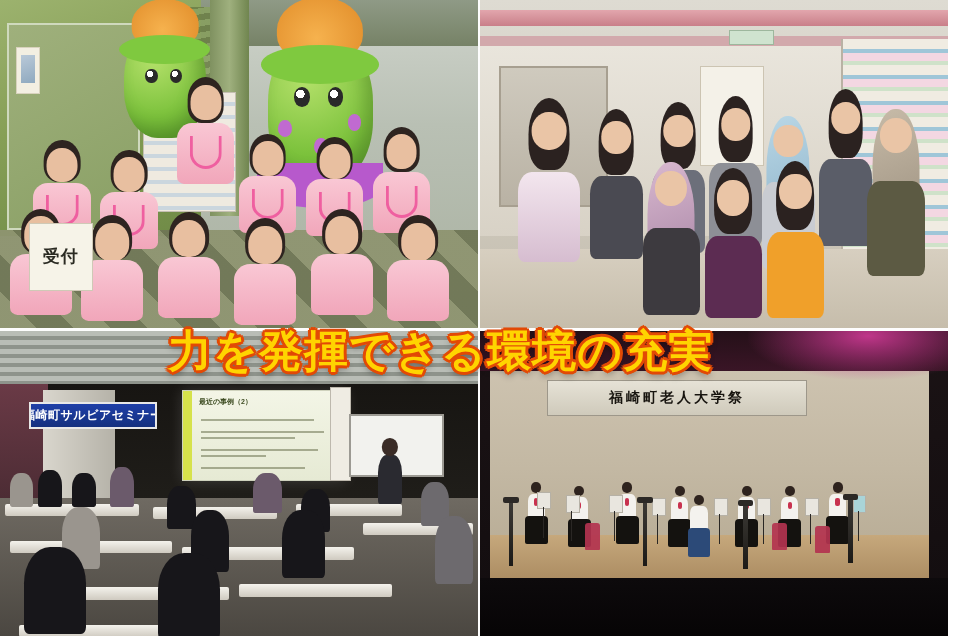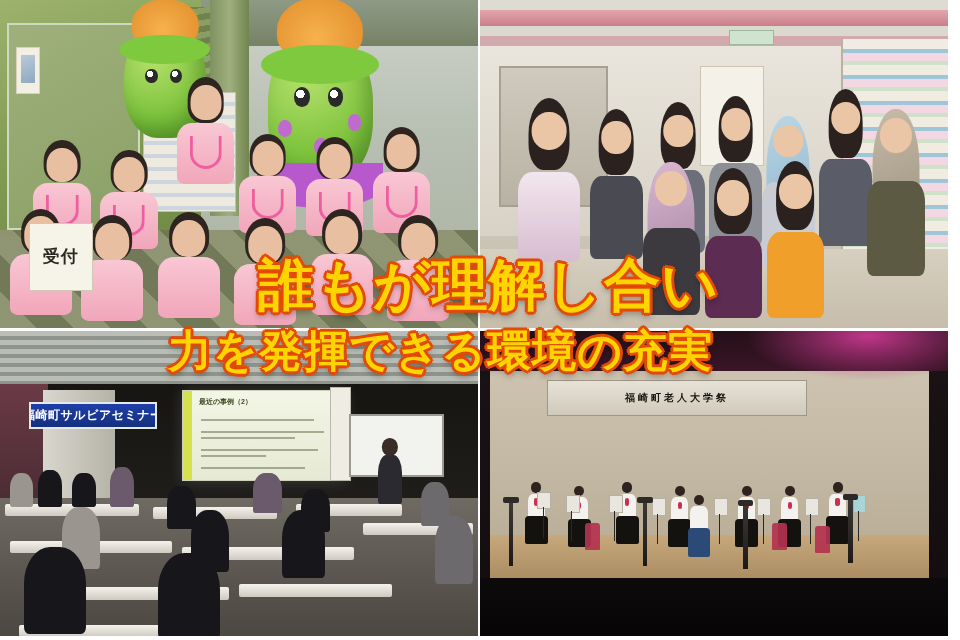--- a/index.html
+++ b/index.html
@@ -298,21 +298,21 @@
   }
   .p4 .backdrop{
     position:absolute; left:2%; top:6%; width:92%; height:70%;
     background:linear-gradient(180deg,#cfc5b2 0%,#c3b8a3 55%,#b7ab94 100%);
   }
   .p4 .stage-banner{
     position:absolute; left:14%; top:16%; width:54%; height:11%;
     background:linear-gradient(180deg,#e6e2d6,#cfcabb);
     border:1px solid #9d978a;
     display:flex; align-items:center; justify-content:center;
-    color:#17140f; font-weight:700; font-size:10px; letter-spacing:3px;
+    color:#17140f; font-weight:700; font-size:14px; letter-spacing:3px;
     white-space:nowrap;
   }
   .p4 .stagefloor{
     position:absolute; left:2%; top:66%; width:92%; height:16%;
     background:linear-gradient(180deg,#c6a87c,#a98a60);
   }
   .p4 .pit{
     position:absolute; left:0; bottom:0; width:100%; height:20%;
     background:linear-gradient(180deg,#0d0a0c,#060405);
   }
@@ -711,20 +711,19 @@
       <div class="mic" style="left:77%;top:54%"></div>
 
       <div class="chair" style="left:22%;top:62%"></div>
       <div class="chair" style="left:61%;top:62%"></div>
       <div class="chair" style="left:70%;top:63%"></div>
     </div>
 
   </div>
 
   <div class="overlay">
-    <div class="ovl-line l1">誰もが理解し合い</div>
     <div class="ovl-line l2">力を発揮できる環境の充実</div>
   </div>
 
   <div class="frame-right"></div>
   <div class="frame-bottom"></div>
 
 </div>
 
 </body></html>

